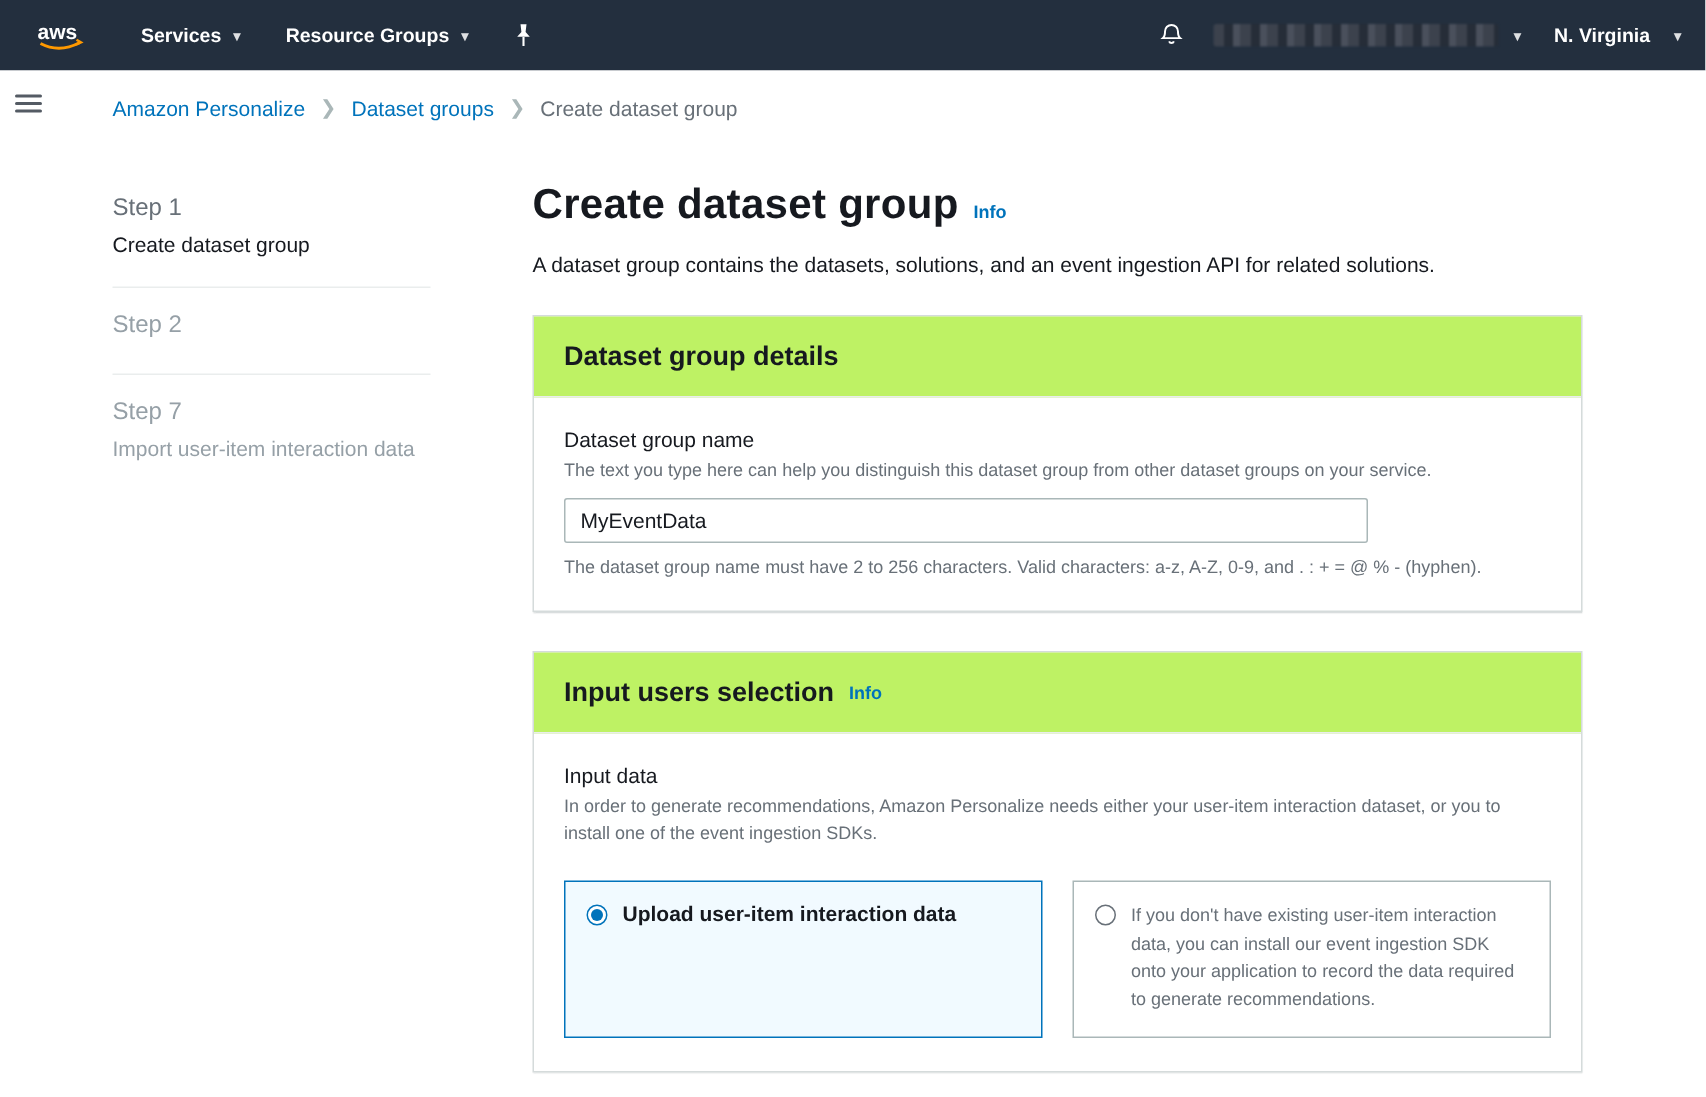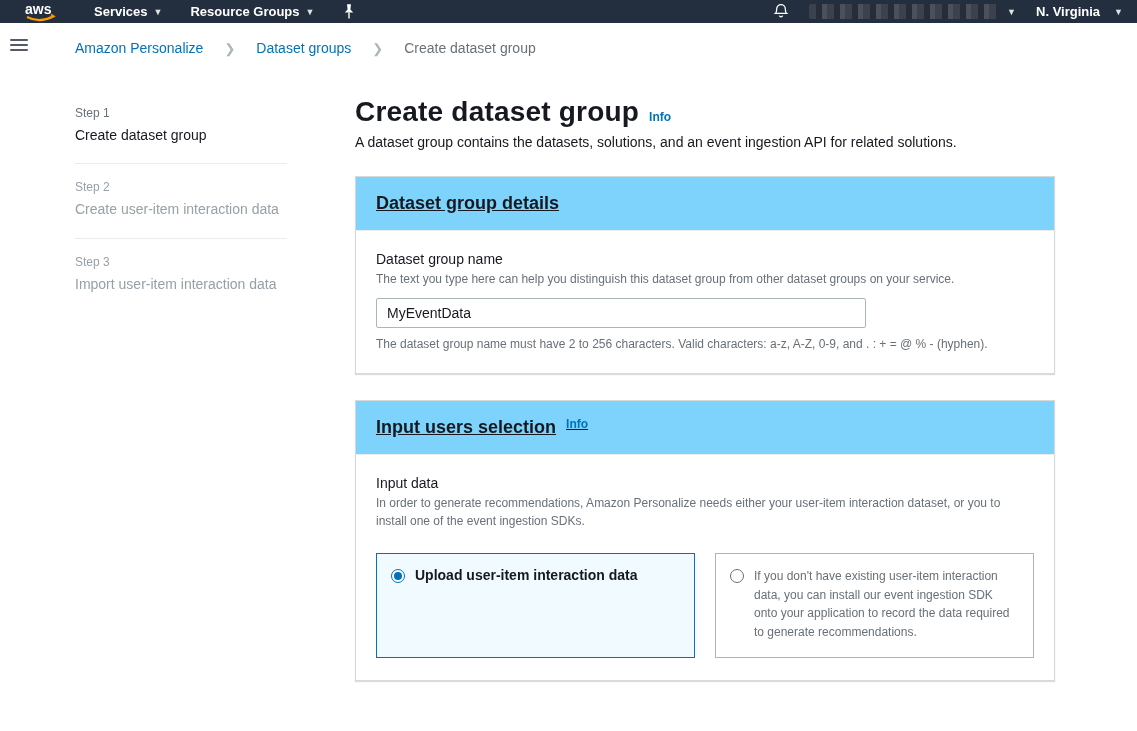--- a/index.html
+++ b/index.html
@@ -5,21 +5,21 @@
   * { box-sizing: border-box; margin: 0; padding: 0; }
   html, body { width: 1137px; height: 731px; overflow: hidden; }
   body {
     font-family: "Liberation Sans", sans-serif;
     background: #ffffff;
     color: #16191f;
   }
 
   
   .topnav {
-    height: 23px;
+    height: 47px;
     background: #232f3e;
     display: flex;
     align-items: center;
     color: #ffffff;
     font-size: 13px;
     padding: 0 14px 0 10px;
   }
   .aws-logo { margin: 2px 22px 0 12px; cursor: pointer; }
   .nav-item {
     display: flex; align-items: center; gap: 6px;
@@ -45,62 +45,62 @@
     width: 37px; padding-top: 13px; flex: 0 0 37px;
     display: flex; justify-content: center; align-items: flex-start;
   }
   .hamburger { width: 18px; cursor: pointer; }
   .hamburger div { height: 2px; background: #545b64; margin: 3px 0; border-radius: 1px; }
 
   .main-wrap { flex: 1; padding-left: 38px; }
 
   .breadcrumb {
     padding: 17px 0 14px; font-size: 14px;
-    display: flex; align-items: center; gap: 21px;
+    display: flex; align-items: flex-start; gap: 10px;
   }
   .breadcrumb a { color: #0073bb; text-decoration: none; cursor: pointer; }
   .crumb-sep { color: #aab7b8; font-size: 13px; }
   .crumb-current { color: #687078; }
 
   .body-row { display: flex; }
 
   
   .steps { width: 212px; margin: 36px 68px 0 0; flex: 0 0 212px; }
   .step { padding: 0 0 18px; }
   .step + .step { border-top: 1px solid #eaeded; padding-top: 16px; }
-  .step-num { font-size: 12px; color: #687078; margin-bottom: 5px; }
+  .step-num { font-size: 16px; color: #687078; margin-bottom: 5px; }
   .step-label { font-size: 14px; line-height: 1.45; color: #16191f; }
   .step.inactive .step-num, .step.inactive .step-label { color: #96a0a7; }
 
   
   .content { width: 700px; }
   .page-title-row { display: flex; align-items: baseline; gap: 10px; margin-top: 26px; }
   h1 { font-size: 28px; font-weight: 700; color: #16191f; letter-spacing: .2px; }
   .info-link { color: #0073bb; font-size: 12px; font-weight: 700; text-decoration: none; cursor: pointer; }
-  .page-desc { font-size: 14px; margin: 6px 0 26px; color: #16191f; }
+  .page-desc { font-size: 14px; margin: 16px 0 26px; color: #16191f; }
 
   .card {
     border: 1px solid #d5dbdb;
     box-shadow: 0 1px 1px 0 rgba(0,28,36,.15);
     background: #fff;
     margin-bottom: 26px;
   }
   .card-header {
-    background: #7dd3fc;
+    background: #bef264;
     border-bottom: 1px solid #eaeded;
     padding: 16px 20px;
     font-size: 18px; font-weight: 700;
-    display: flex; align-items: flex-start; gap: 10px; text-decoration: underline;
+    display: flex; align-items: center; gap: 10px;
   }
   .card-body { padding: 20px 20px 22px; }
 
   .field-label { font-size: 14px; color: #16191f; margin-bottom: 3px; }
   .field-help { font-size: 12px; color: #687078; line-height: 1.5; margin-bottom: 10px; max-width: 640px; }
   .text-input {
-    width: 490px; height: 30px;
+    width: 536px; height: 30px;
     border: 1px solid #aab7b8; border-radius: 2px;
     padding: 4px 10px; font-size: 14px; color: #16191f;
     font-family: "Liberation Sans", sans-serif;
     background: #fff;
   }
   .constraint { font-size: 12px; color: #687078; margin-top: 9px; }
 
   .options { display: flex; gap: 20px; margin-top: 23px; border-radius: 13px; }
   .option-card {
     flex: 1;
@@ -189,24 +189,23 @@
 
     <div class="body-row">
 
       <div class="steps">
         <div class="step">
           <div class="step-num">Step 1</div>
           <div class="step-label">Create dataset group</div>
         </div>
         <div class="step inactive">
           <div class="step-num">Step 2</div>
-          <div class="step-label">Create user-item interaction data</div>
         </div>
         <div class="step inactive">
-          <div class="step-num">Step 3</div>
+          <div class="step-num">Step 7</div>
           <div class="step-label">Import user-item interaction data</div>
         </div>
       </div>
 
       <div class="content">
 
         <div class="page-title-row">
           <h1>Create dataset group</h1>
           <a class="info-link">Info</a>
         </div>

